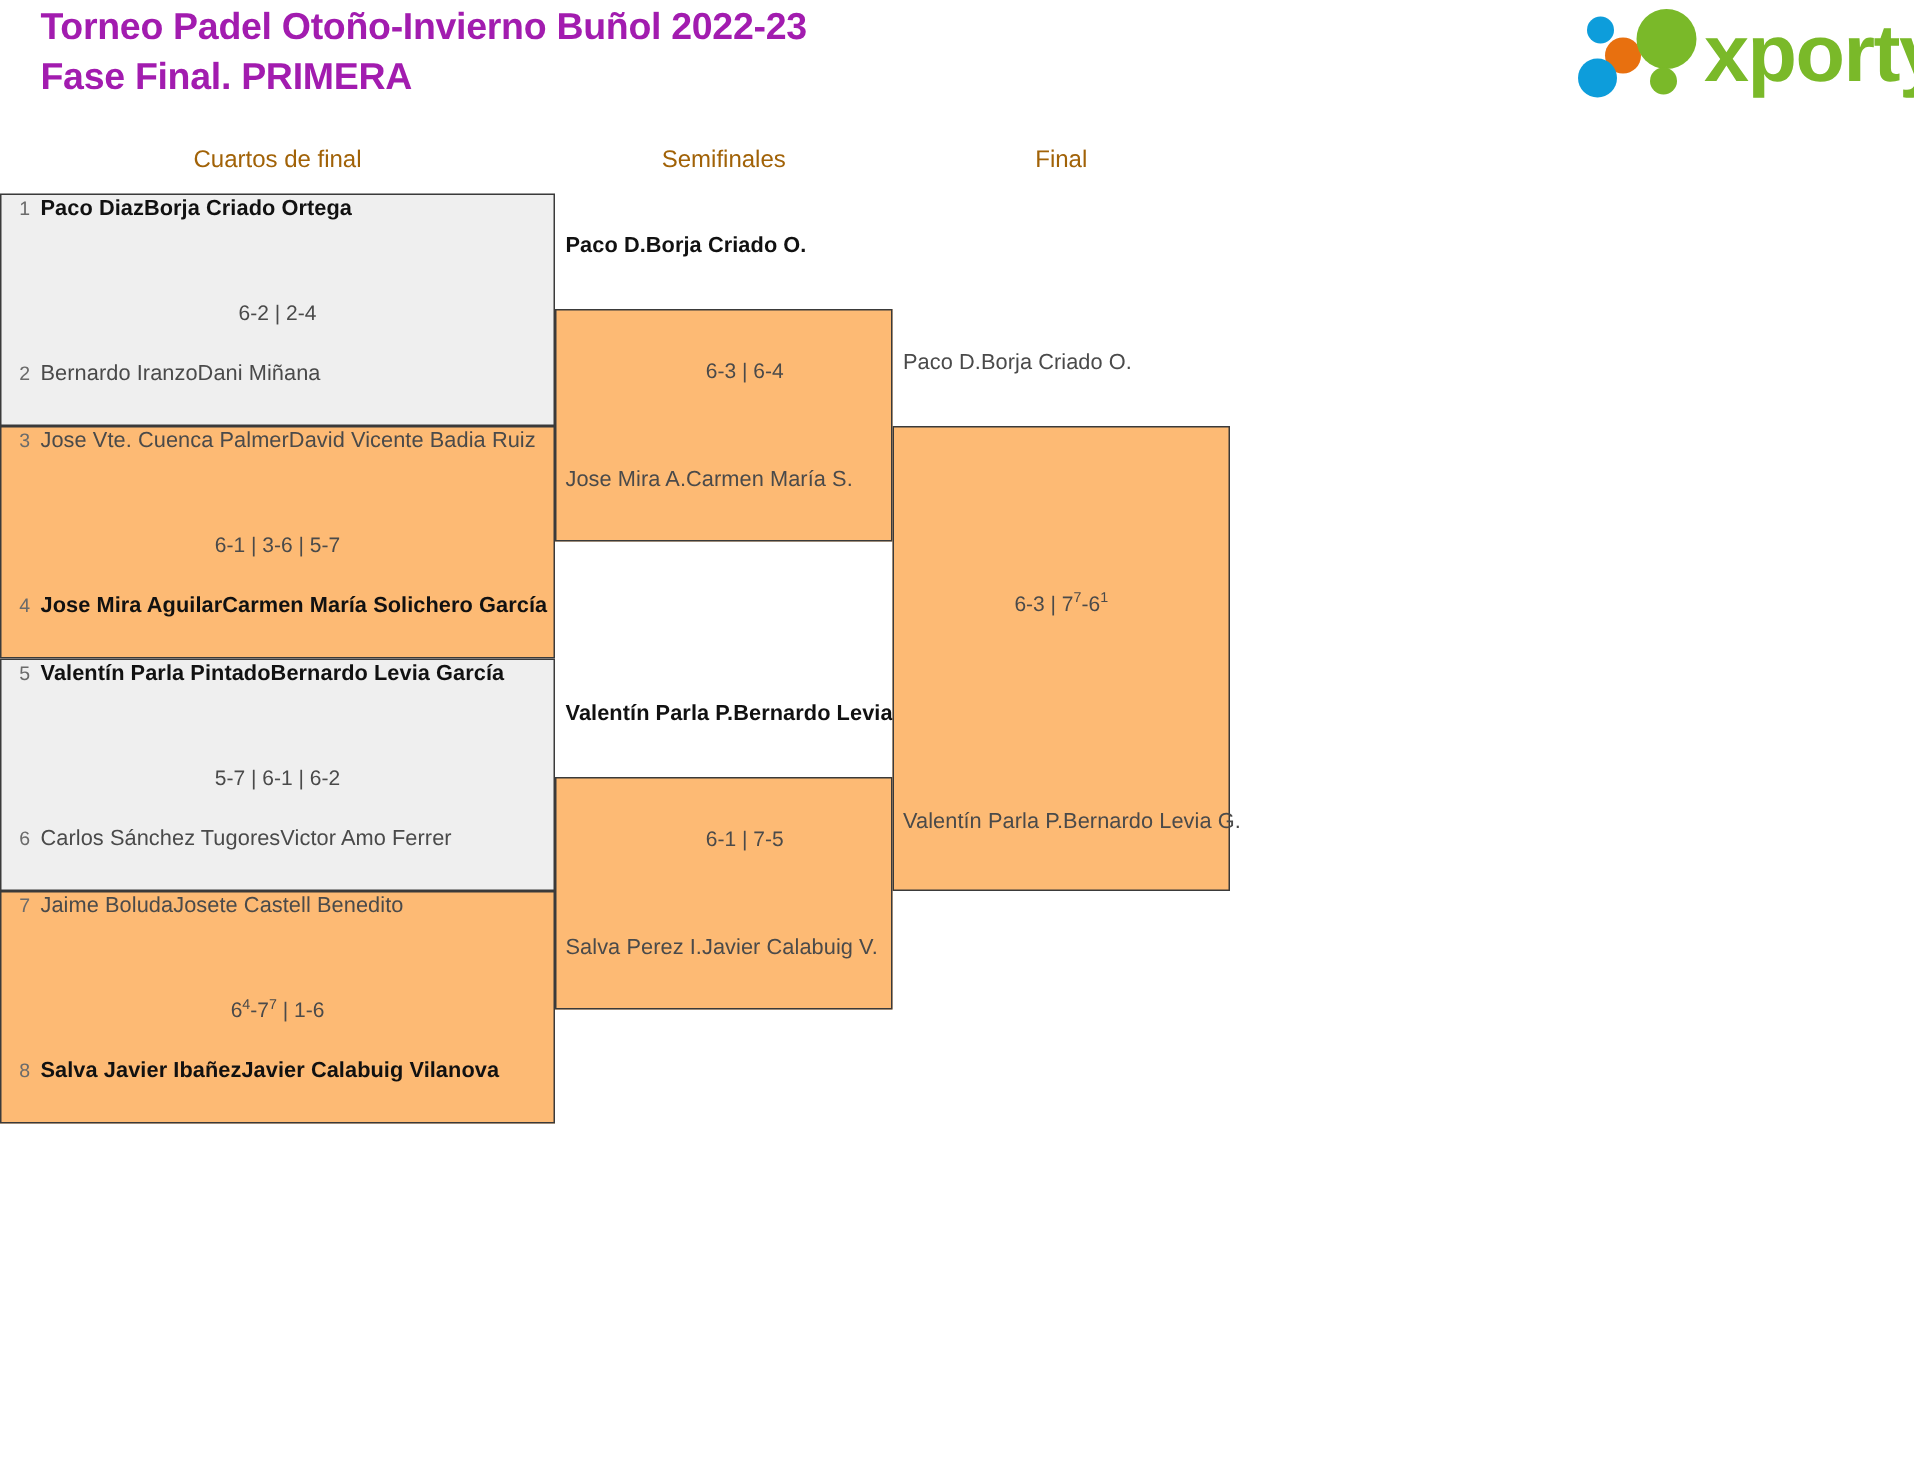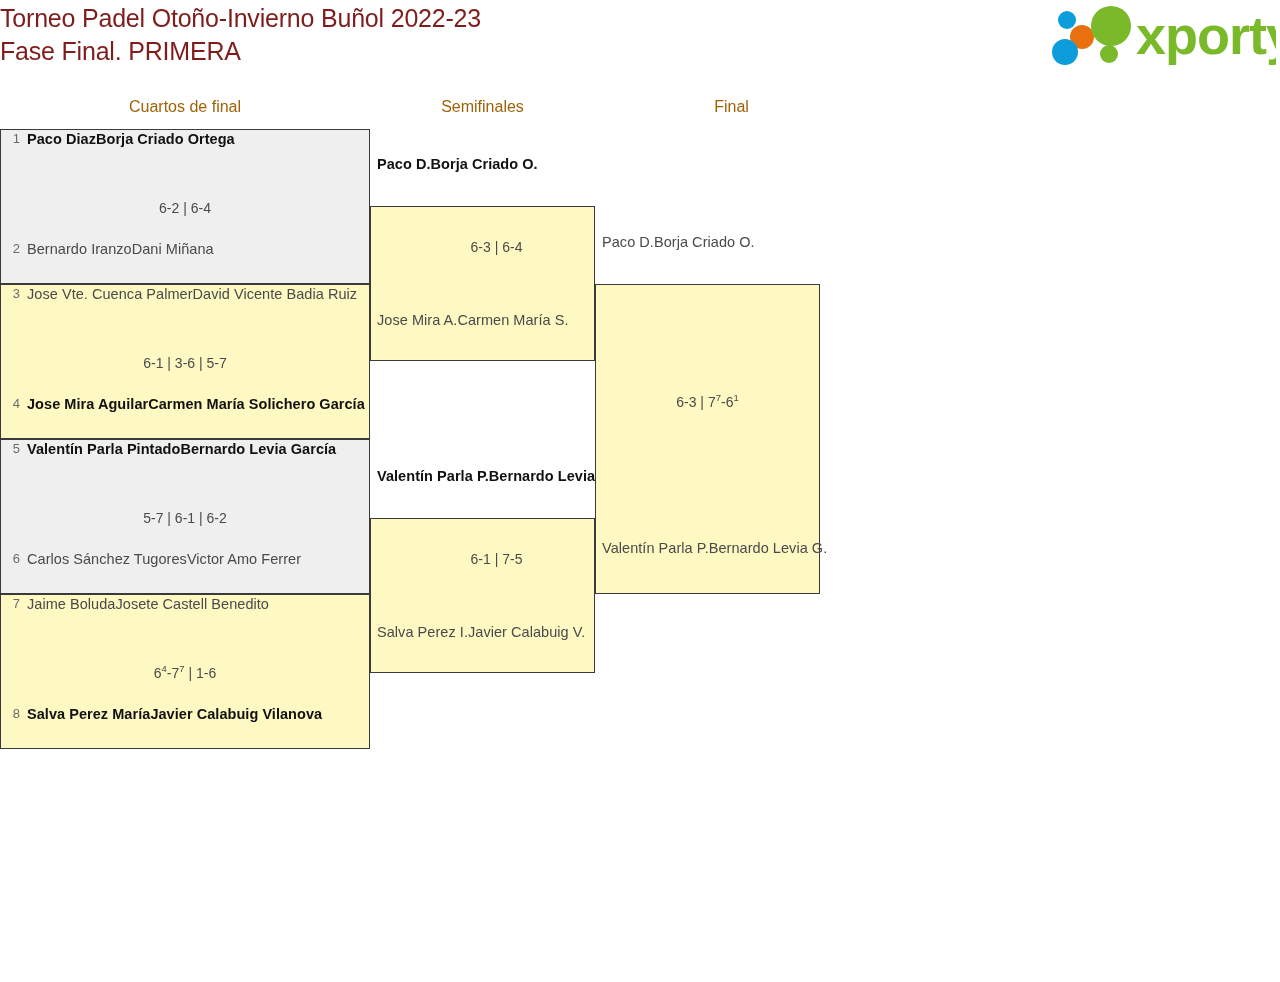--- a/index.html
+++ b/index.html
@@ -8,42 +8,42 @@
     background: #ffffff;
     font-family: "Liberation Sans", sans-serif;
     color: #3c3c3c;
     overflow: hidden;
   }
   #root { position: relative; width: 1280px; height: 982px; }
 
   
   .title-block { position: absolute; left: 0; top: 2px; width: 760px; }
   .title-line {
-    font-size: 25px; line-height: 33px; font-weight: 400;
-    color: #7f1d1d; letter-spacing: -0.2px; white-space: nowrap;
+    font-size: 25px; line-height: 33px; font-weight: 700;
+    color: #a21caf; letter-spacing: -0.2px; white-space: nowrap; margin-left: 27px;
   }
 
   .logo { position: absolute; left: 1048px; top: 4px; width: 228px; height: 62px; }
   .logo svg { display: block; }
 
   
   .col-head {
     position: absolute; top: 96px;
     font-size: 16px; line-height: 22px; font-weight: 400;
     color: #a16207; text-align: center; white-space: nowrap;
   }
   .col-head.c0 { left: 0px;   width: 370px; }
   .col-head.c1 { left: 370px; width: 225px; }
-  .col-head.c2 { left: 619px; width: 225px; }
+  .col-head.c2 { left: 595px; width: 225px; }
 
   
   .box {
     position: absolute;
     border: 1px solid #3a3a3a;
-    background: #fef9c3;
+    background: #fdba74;
   }
   .box.shaded { background: #efefef; }
 
   
   .qf { left: 0px; width: 370px; height: 155px; }
   .qf.m1 { top: 129px; }
   .qf.m2 { top: 284px; }
   .qf.m3 { top: 439px; }
   .qf.m4 { top: 594px; }
 
@@ -122,21 +122,21 @@
   <div class="col-head c2">Final</div>
 
   <div class="box qf m1 shaded">
     <div class="team winner">
       <div class="seed">1</div>
       <div class="names">
         <span>Paco Diaz</span>
         <span>Borja Criado Ortega</span>
       </div>
     </div>
-    <div class="score">6-2 | 6-4</div>
+    <div class="score">6-2 | 2-4</div>
     <div class="team bottom">
       <div class="seed">2</div>
       <div class="names">
         <span>Bernardo Iranzo</span>
         <span>Dani Miñana</span>
       </div>
     </div>
   </div>
 
   <div class="box qf m2">
@@ -180,21 +180,21 @@
       <div class="seed">7</div>
       <div class="names">
         <span>Jaime Boluda</span>
         <span>Josete Castell Benedito</span>
       </div>
     </div>
     <div class="score">6<sup>4</sup>-7<sup>7</sup> | 1-6</div>
     <div class="team bottom winner">
       <div class="seed">8</div>
       <div class="names">
-        <span>Salva Perez María</span>
+        <span>Salva Javier Ibañez</span>
         <span>Javier Calabuig Vilanova</span>
       </div>
     </div>
   </div>
 
   <div class="box sf s1">
     <div class="team top winner">
       <div class="names">
         <span>Paco D.</span>
         <span>Borja Criado O.</span>

